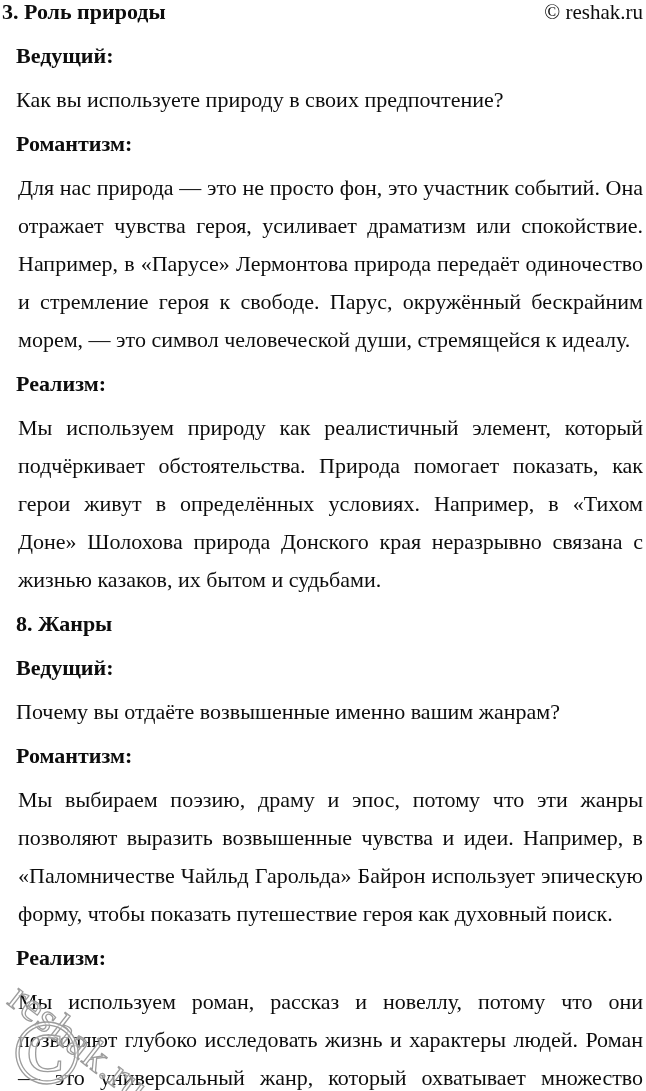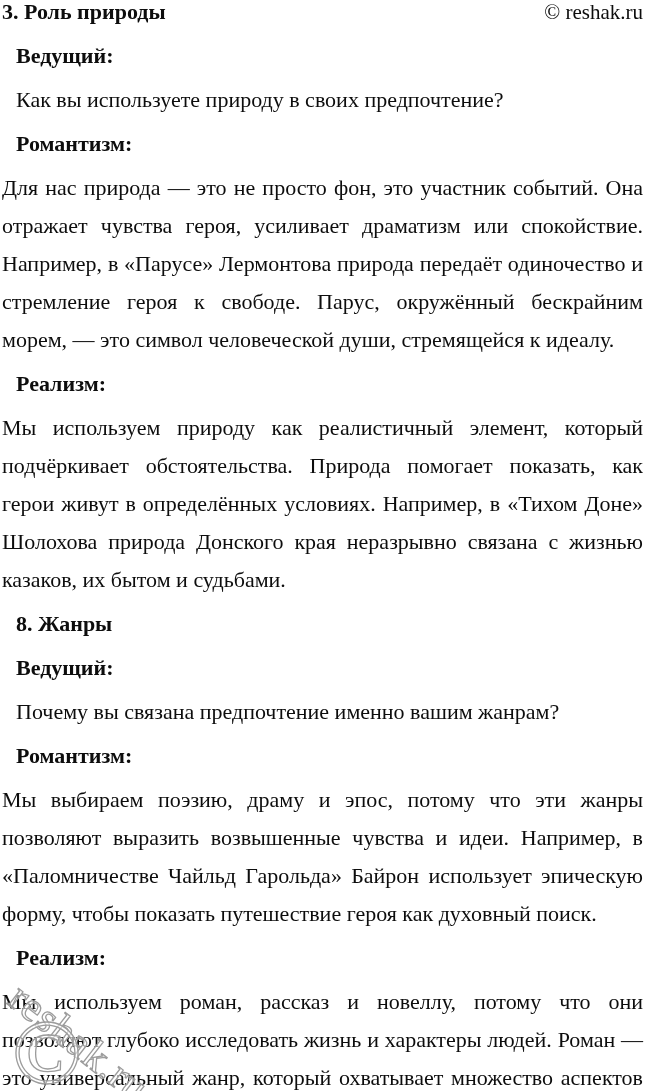--- a/index.html
+++ b/index.html
@@ -27,21 +27,21 @@
   }
   .line {
     font-size: 22px;
     line-height: 38px;
     margin: 0 0 6px 14px;
     white-space: nowrap;
   }
   .para {
     font-size: 22px;
     line-height: 38px;
-    margin: 0 0 6px 0;
+    margin: 0 0 6px 16px;
     text-align: justify;
     hyphens: none;
   }
   .bold { font-weight: bold; }
   .header-row {
     display: flex;
     justify-content: space-between;
     align-items: flex-start;
     font-size: 22px;
     line-height: 38px;
@@ -85,21 +85,21 @@
     <p class="para">Для нас природа — это не просто фон, это участник событий. Она отражает чувства героя, усиливает драматизм или спокойствие. Например, в «Парусе» Лермонтова природа передаёт одиночество и стремление героя к свободе. Парус, окружённый бескрайним морем, — это символ человеческой души, стремящейся к идеалу.</p>
 
     <p class="line bold">Реализм:</p>
 
     <p class="para">Мы используем природу как реалистичный элемент, который подчёркивает обстоятельства. Природа помогает показать, как герои живут в определённых условиях. Например, в «Тихом Доне» Шолохова природа Донского края неразрывно связана с жизнью казаков, их бытом и судьбами.</p>
 
     <p class="line bold">8. Жанры</p>
 
     <p class="line bold">Ведущий:</p>
 
-    <p class="line">Почему вы связана предпочтение именно вашим жанрам?</p>
+    <p class="line">Почему вы отдаёте возвышенные именно вашим жанрам?</p>
 
     <p class="line bold">Романтизм:</p>
 
     <p class="para">Мы выбираем поэзию, драму и эпос, потому что эти жанры позволяют выразить возвышенные чувства и идеи. Например, в «Паломничестве Чайльд Гарольда» Байрон использует эпическую форму, чтобы показать путешествие героя как духовный поиск.</p>
 
     <p class="line bold">Реализм:</p>
 
     <p class="para">Мы используем роман, рассказ и новеллу, потому что они позволяют глубоко исследовать жизнь и характеры людей. Роман — это универсальный жанр, который охватывает множество аспектов жизни.</p>
 
   </div>

